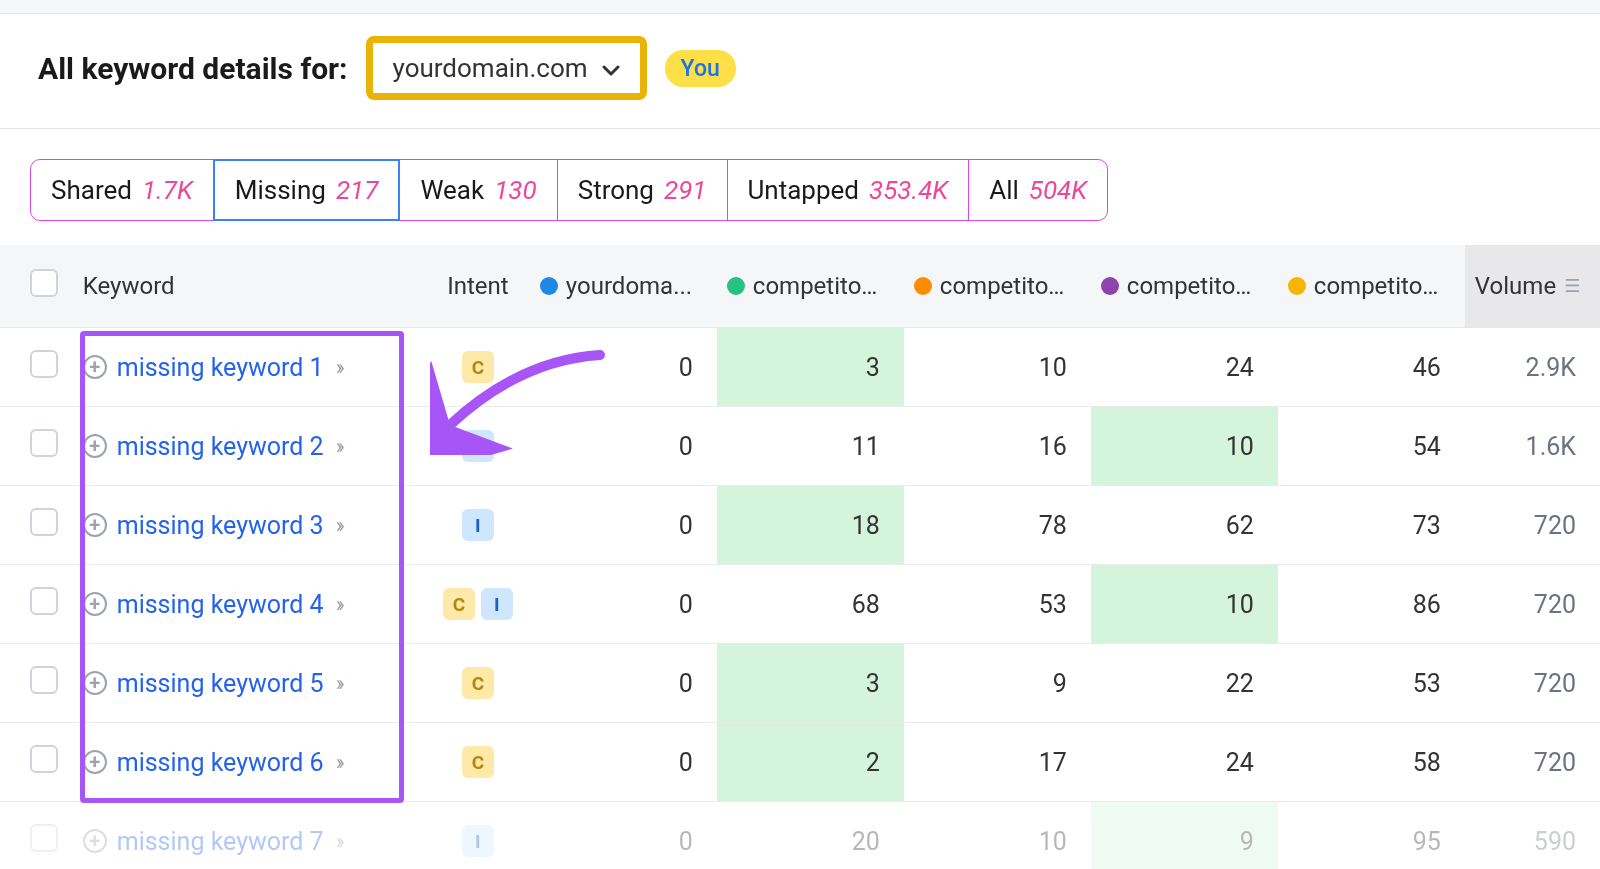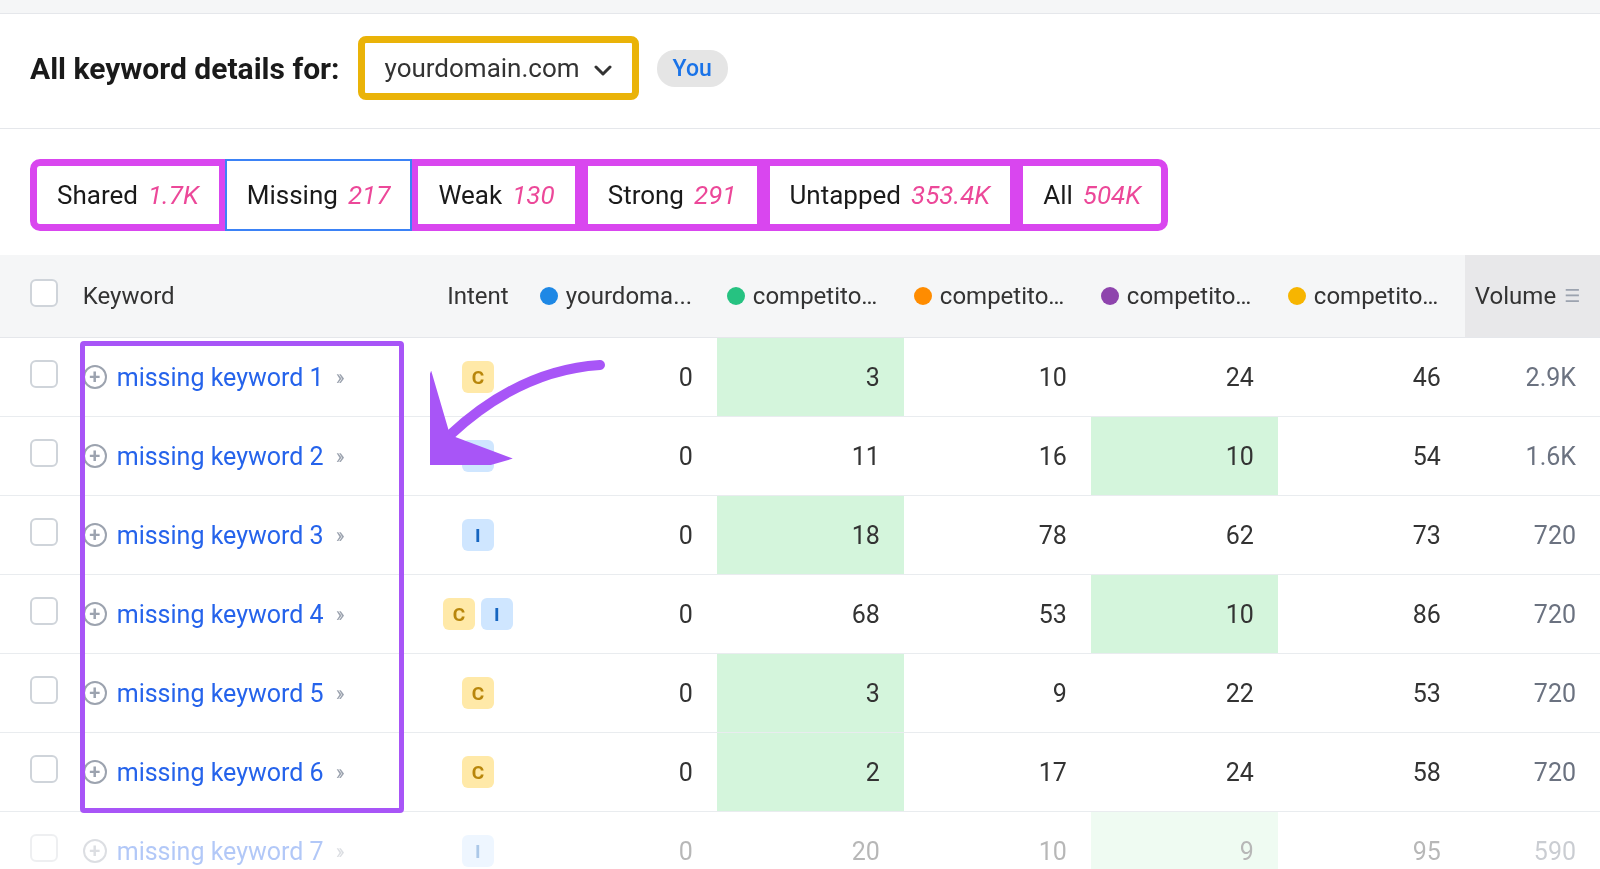--- a/index.html
+++ b/index.html
@@ -12,21 +12,21 @@
   }
   .top-bar {
     background: #f5f6f7;
     height: 14px;
     border-bottom: 1px solid #e5e7eb;
   }
   .header {
     display: flex;
     align-items: center;
     gap: 18px;
-    padding: 22px 30px 28px 30px;
+    padding: 22px 30px 28px 38px;
     border-bottom: 1px solid #e5e7eb;
     text-align: center;
   }
   .header-title {
     font-size: 30px;
     font-weight: 700;
     color: #1a1a1a;
   }
   .domain-select {
     display: flex;
@@ -34,37 +34,37 @@
     gap: 14px;
     border: 7px solid #eab308;
     border-radius: 8px;
     padding: 10px 20px;
     font-size: 26px;
     color: #333;
     cursor: pointer;
     background: #fff;
   }
   .you-badge {
-    background: #e5e5e5;
+    background: #fde047;
     color: #1a73e8;
     border-radius: 18px;
     padding: 5px 16px;
     font-size: 23px;
     font-weight: 500;
   }
   .filters {
     display: flex;
     gap: 0;
     padding: 30px 30px 24px 30px;
   }
   .filter-btn {
     display: flex;
     align-items: center;
     gap: 10px;
-    border: 7px solid #d946ef;
+    border: 1px solid #d946ef;
     padding: 14px 20px;
     font-size: 26px;
     cursor: pointer;
     background: #fff;
     color: #1a1a1a;
     margin-right: -1px;
   }
   .filter-btn:first-child { border-top-left-radius: 10px; border-bottom-left-radius: 10px; }
   .filter-btn:last-child { border-top-right-radius: 10px; border-bottom-right-radius: 10px; margin-right:8px; }
   .filter-btn.active {

